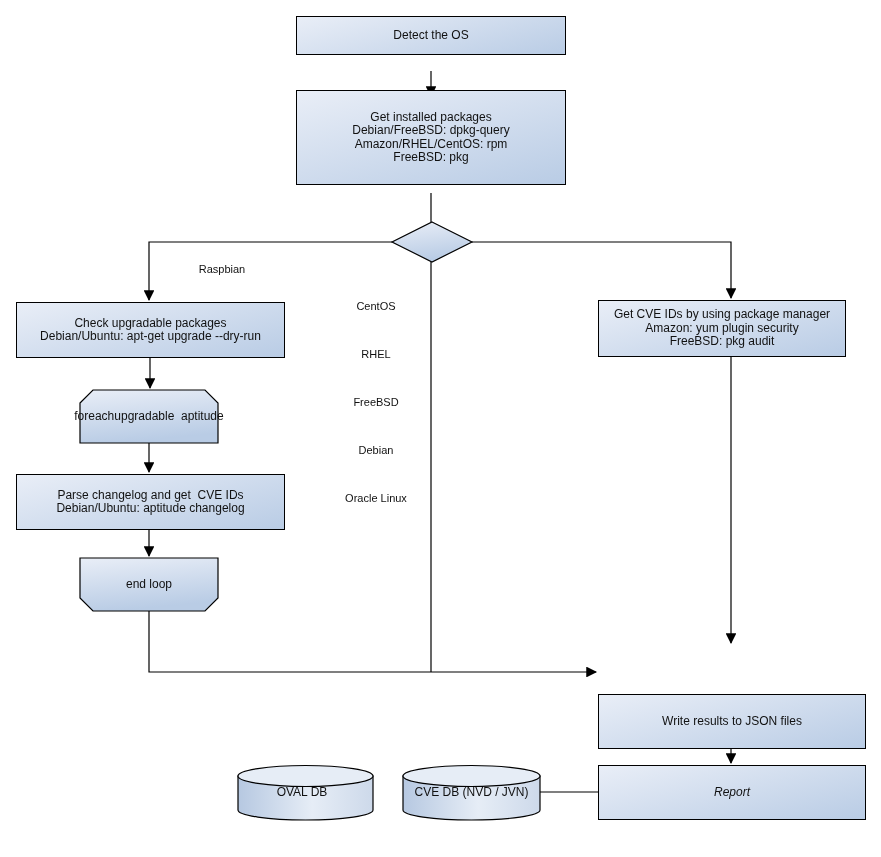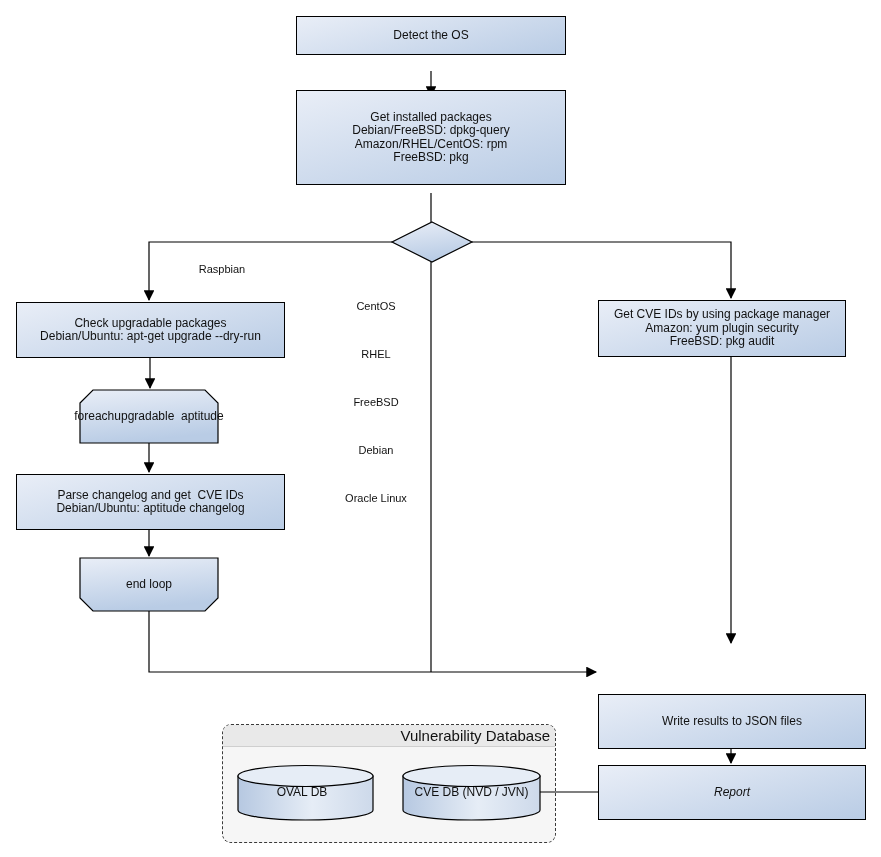--- a/index.html
+++ b/index.html
@@ -67,25 +67,20 @@
 
   #lbl-raspbian    {left:167px;top:261px;width:110px;}
   #lbl-oslist      {left:326px;top:266px;width:100px;}
   #lbl-amazon      {left:644px;top:245px;width:75px;}
 </style>
 </head>
 <body>
 
 <div class="stage">
 
-  <div class="vdb">
-    <div class="vdb-titlebar">
-      <span>Vulnerability Database</span>
-    </div>
-  </div>
 
   <svg class="wires" viewBox="0 0 881 857">
     <defs>
       <linearGradient id="gradNode" x1="0" y1="0" x2="0.25" y2="1">
         <stop offset="0" style="stop-color:var(--node-fill-top)"></stop>
         <stop offset="1" style="stop-color:var(--node-fill-bottom)"></stop>
       </linearGradient>
       <linearGradient id="gradCyl" x1="0" y1="0" x2="1" y2="0">
         <stop offset="0" style="stop-color:var(--cyl-dark)"></stop>
         <stop offset="0.55" style="stop-color:var(--cyl-light)"></stop>

